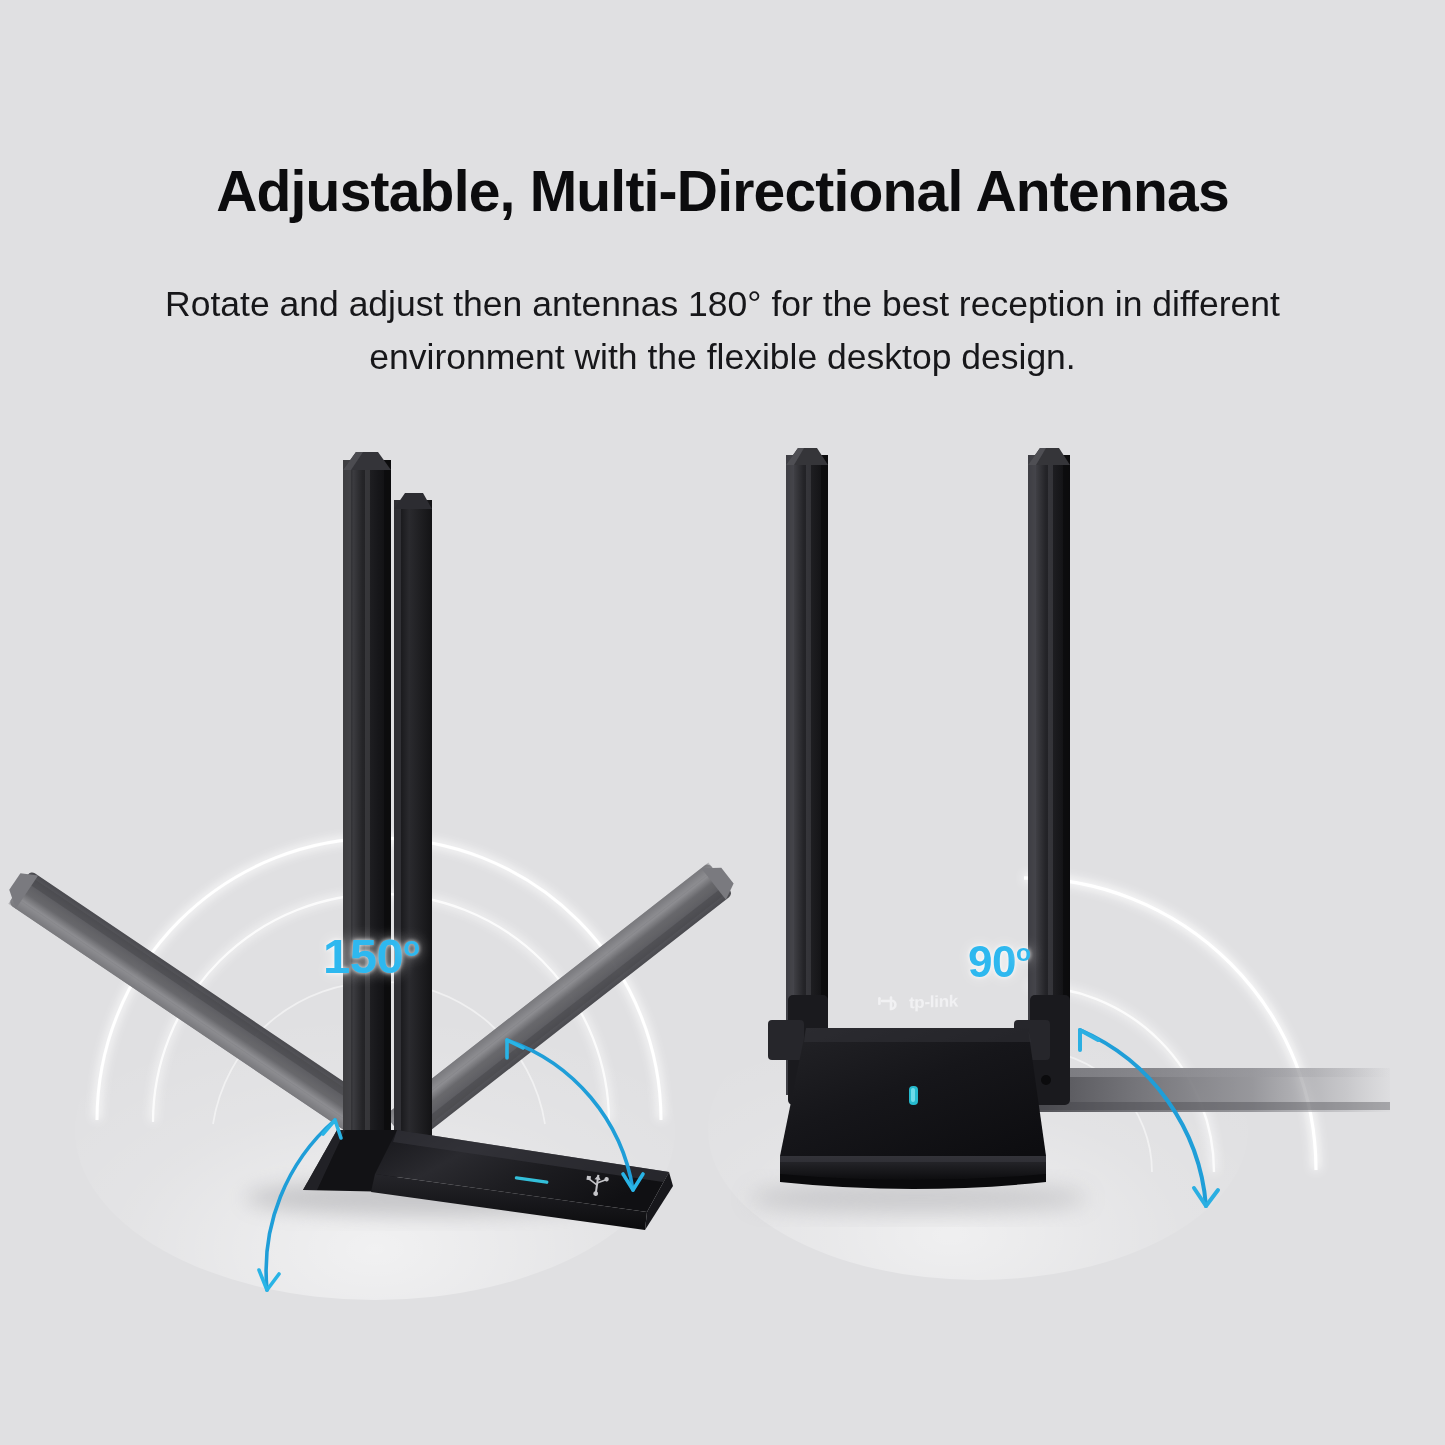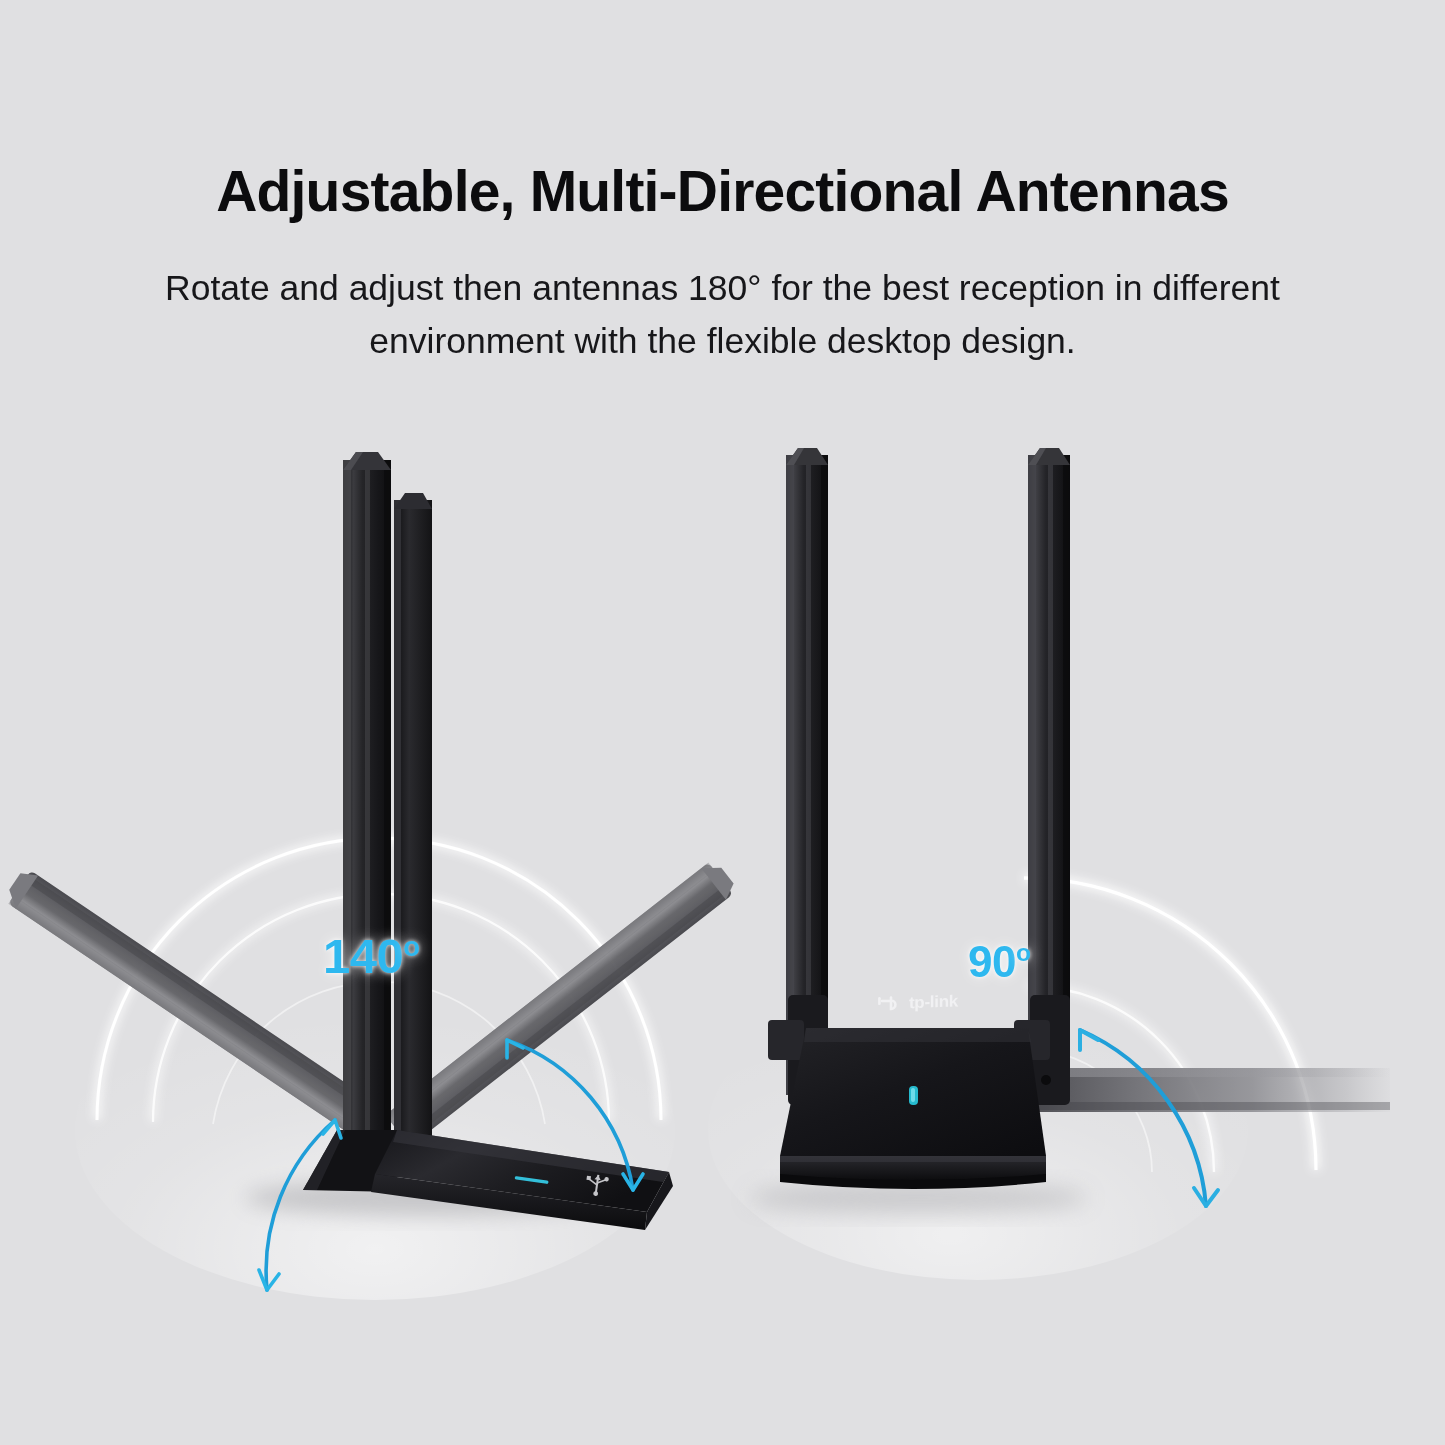--- a/index.html
+++ b/index.html
@@ -32,21 +32,21 @@
   .headline {
     margin: 0;
     padding-top: 162px;
     font-size: 57px;
     font-weight: bold;
     letter-spacing: -0.8px;
     color: #0c0c0e;
     line-height: 1.05;
   }
   .subhead {
-    margin: 0 auto;
+    margin: 16px auto;
     padding-top: 40px;
     width: 1250px;
     font-size: 35.5px;
     font-weight: normal;
     color: #17171a;
     line-height: 1.5;
   }
 
   
   .stage {
@@ -248,21 +248,21 @@
         <path d="M 290 690 L 278 704 M 290 690 L 296 708" stroke="#29b4e6" stroke-width="3.6" fill="none" stroke-linecap="round"></path>
 
         <g stroke="#1f9ed8" fill="none" stroke-width="3.6" stroke-linecap="round">
           <path d="M 588 760 A 190 190 0 0 0 462 610"></path>
         </g>
         <path d="M 462 610 L 462 628 M 462 610 L 478 618" stroke="#29b4e6" stroke-width="3.6" fill="none" stroke-linecap="round"></path>
         <path d="M 588 760 L 578 744 M 588 760 L 598 744" stroke="#29b4e6" stroke-width="3.6" fill="none" stroke-linecap="round"></path>
       </svg>
 
       <div class="angle-label angle-left">
-        <span>140</span><sup>o</sup>
+        <span>150</span><sup>o</sup>
       </div>
     </div>
 
     <div class="unit unit-right">
       <svg class="svg-layer" viewBox="0 0 660 880">
         <defs>
           <linearGradient id="rAnt" x1="0" y1="0" x2="1" y2="0">
             <stop offset="0" stop-color="#111114"></stop>
             <stop offset="0.20" stop-color="#3e3e43"></stop>
             <stop offset="0.42" stop-color="#242428"></stop>

